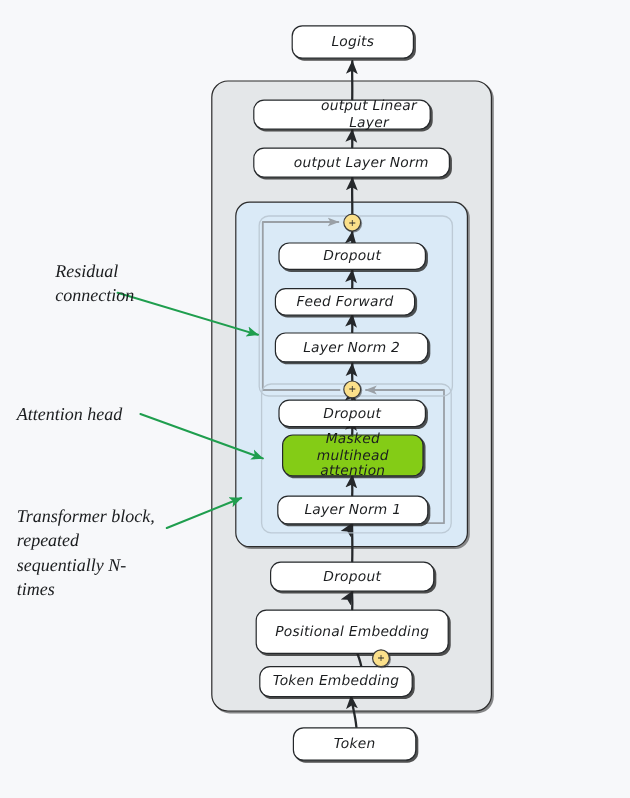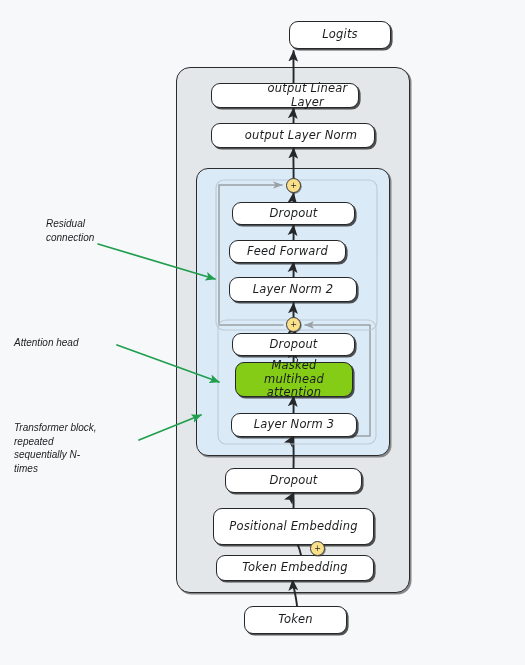--- a/index.html
+++ b/index.html
@@ -100,22 +100,22 @@
     font-family: "DejaVu Sans", sans-serif;
     line-height: 1;
     z-index: 6;
     box-shadow: 0.8px 0.8px 0 rgba(40,40,40,0.5);
   }
 
   
   .annotation {
     position: absolute;
     color: #1b1d1f;
-    font-family: Liberation Sans, sans-serif;
-    font-size: 10px;
+    font-family: Liberation Serif, serif;
+    font-size: 15px;
     font-style: italic;
     line-height: 1.35;
     z-index: 7;
     white-space: pre-line;
   }
 </style>
 </head>
 <body>
 
 <div id="canvas">
@@ -177,21 +177,21 @@
       <rect x="218" y="320" width="158" height="124" rx="8"></rect>
     </g>
 
     <g stroke="#1f9e4e" stroke-width="1.7" fill="none" stroke-linecap="round" marker-end="url(#arrowGreen)">
       <path d="M98,244 L215,279"></path>
       <path d="M117,345 L219,382"></path>
       <path d="M139,440 L201,415"></path>
     </g>
   </svg>
 
-  <div class="node" style="left:243px; top:21px; width:102px; height:28px;margin-left:46px;">
+  <div class="node" style="left:243px; top:21px; width:102px; height:28px;">
     <span>Logits</span>
   </div>
 
   <div class="node" style="left:211px; top:83px; width:148px; height:25px;padding-left:45px;">
     <span>output Linear Layer</span>
   </div>
 
   <div class="node" style="left:211px; top:123px; width:164px; height:25px;padding-left:16px;">
     <span>output Layer Norm</span>
   </div>
@@ -218,36 +218,36 @@
 
   <div class="node" style="left:232px; top:333px; width:123px; height:23px;">
     <span>Dropout</span>
   </div>
 
   <div class="node accent" style="left:235px; top:362px; width:118px; height:35px;">
     <span>Masked multihead attention</span>
   </div>
 
   <div class="node" style="left:231px; top:413px; width:126px; height:24px;">
-    <span>Layer Norm 3</span>
+    <span>Layer Norm 1</span>
   </div>
 
   <div class="node" style="left:225px; top:468px; width:137px; height:25px;">
     <span>Dropout</span>
   </div>
 
   <div class="node" style="left:213px; top:508px; width:161px; height:37px;">
     <span>Positional Embedding</span>
   </div>
 
   <div class="plus-node" style="left:310px; top:541px;">
     <span>+</span>
   </div>
 
-  <div class="node" style="left:216px; top:555px; width:158px; height:26px;">
+  <div class="node" style="left:216px; top:555px; width:128px; height:26px;">
     <span>Token Embedding</span>
   </div>
 
   <div class="node" style="left:244px; top:606px; width:103px; height:28px;">
     <span>Token</span>
   </div>
 
   <div class="annotation" style="left:46px; top:217px; width:120px;">Residual
 connection</div>
 

